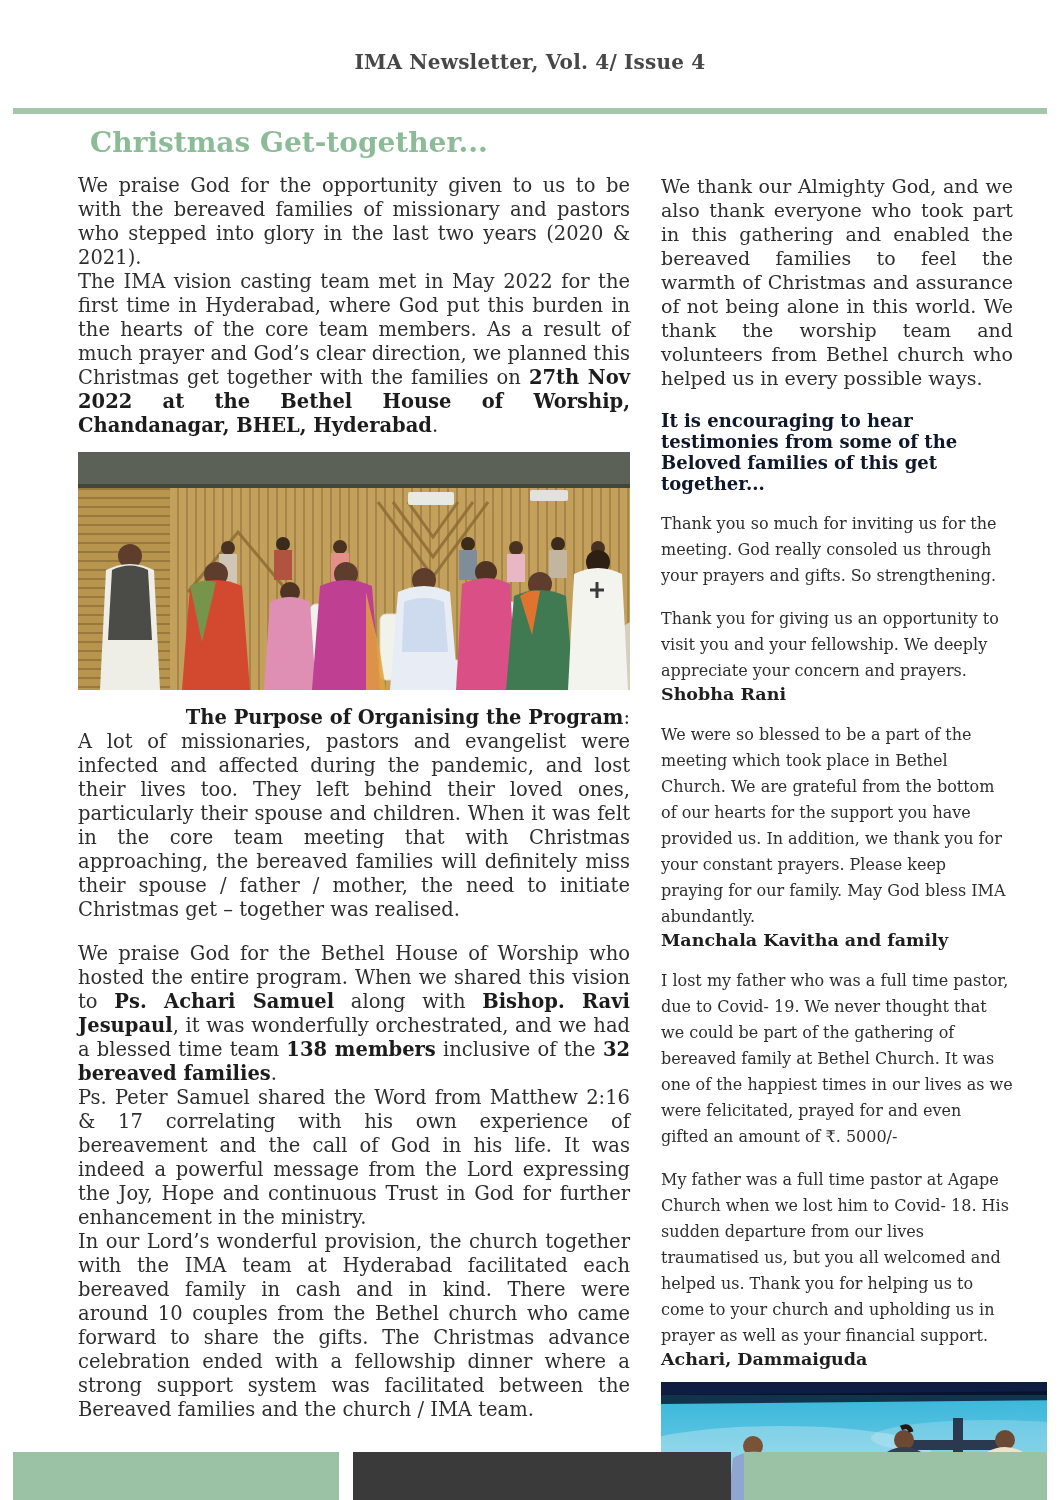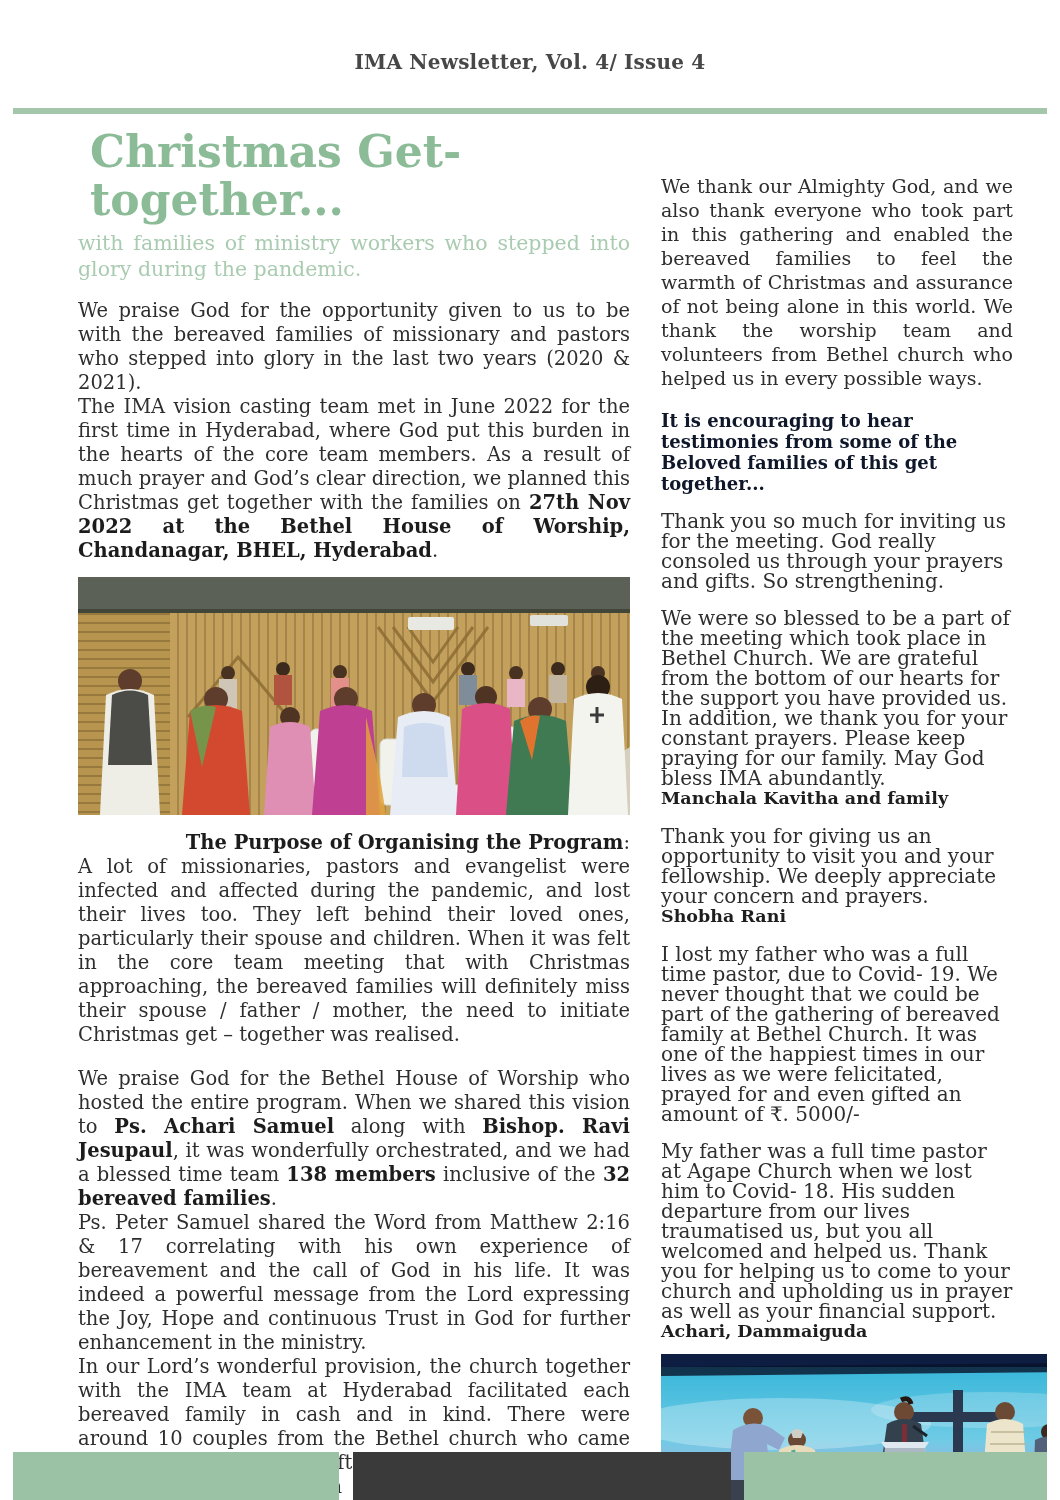--- a/index.html
+++ b/index.html
@@ -7,35 +7,35 @@
   body { font-family: "DejaVu Serif", "Liberation Serif", serif; color:#2e2e2e; }
   .page { position:relative; width:1034px; height:1500px; background:#ffffff; overflow:hidden; margin:0 auto; }
 
   .nl-header { padding-top:50px; text-align:center; font-weight:bold; font-size:20px; color:#474747; letter-spacing:0.2px; }
   .green-rule { margin-top:34px; height:6px; background:#a4c7ab; width:100%; }
 
   .content { display:flex; padding:0 58px 0 65px; }
   .col-left { width:552px; flex:0 0 552px; }
   .col-right { flex:1 1 auto; margin-left:31px; padding-top:60px; }
 
-  .article-title { margin:14px 0 0 12px; font-size:44px; line-height:1.08; font-weight:bold; color:#8cbc97; }
+  .article-title { margin:14px 0 0 12px; font-size:28px; line-height:1.08; font-weight:bold; color:#8cbc97; }
   .article-subtitle { margin-top:7px; font-size:20.5px; line-height:1.28; color:#a9cbb0; text-align:justify; }
 
   .col-left p.body { margin:0; font-size:19.5px; line-height:24px; text-align:justify; }
   .mt16 { margin-top:16px !important;text-align:right; }
   .mt20 { margin-top:20px !important; }
   .purpose-head { margin:0; font-size:19.5px; line-height:24px; }
 
   .photo-frame { margin-top:14px; line-height:0; }
   .photo-frame svg { display:block; }
 
   .col-right p.body-r { margin:0; font-size:19px; line-height:24px; text-align:justify; }
   .testimony-heading { margin-top:20px; font-size:18px; line-height:21px; font-weight:bold; color:#0f172a; }
   .t-block { margin-top:17px; }
-  .t-text { margin:0; font-size:20px; line-height:20px; }
+  .t-text { margin:0; font-size:16px; line-height:26px; }
   .t-author { margin:0; font-size:17.5px; line-height:21px; font-weight:bold; color:#1e1e1e; }
 
   .stage-photo-wrap { margin-top:12px; margin-right:-62px; line-height:0; }
   .stage-caption { margin-top:5px; margin-right:-62px; text-align:center; font-weight:bold; font-size:19px; color:#1f1f1f; line-height:24px; }
 
   .footer { position:absolute; left:0; bottom:0; width:1060px; height:48px; }
   .footer .blk { position:absolute; bottom:0; height:48px; }
   .f-green-left  { left:0;   width:326px; background:#9bc2a5; }
   .f-dark        { left:340px; width:378px; height:48px; background:#3a3a3a; }
   .f-green-right { left:731px; width:329px; background:#9bc2a5; }
@@ -47,24 +47,23 @@
 
 <div class="page">
 
   <div class="nl-header">IMA Newsletter, Vol. 4/ Issue 4</div>
   <div class="green-rule"></div>
 
   <div class="content">
 
     <div class="col-left">
       <h1 class="article-title">Christmas Get-together...</h1>
-      <div class="article-subtitle">with families of ministry workers who stepped into glory during the pandemic.</div>
 
       <p class="body mt16">We praise God for the opportunity given to us to be with the bereaved families of missionary and pastors who stepped into glory in the last two years (2020 &amp; 2021).</p>
-      <p class="body"><span>The IMA vision casting team met in June 2022 for the first time in Hyderabad, where God put this burden in the hearts of the core team members. As a result of much prayer and God’s clear direction, we planned this Christmas get together with the families on </span><b>27th Nov 2022 at the Bethel House of Worship, Chandanagar, BHEL, Hyderabad</b><span>.</span></p>
+      <p class="body"><span>The IMA vision casting team met in May 2022 for the first time in Hyderabad, where God put this burden in the hearts of the core team members. As a result of much prayer and God’s clear direction, we planned this Christmas get together with the families on </span><b>27th Nov 2022 at the Bethel House of Worship, Chandanagar, BHEL, Hyderabad</b><span>.</span></p>
 
       <div class="photo-frame">
         <svg width="552" height="238" viewBox="0 0 552 238">
           <defs>
             <pattern id="vslats" width="9" height="12" patternUnits="userSpaceOnUse">
               <rect width="9" height="12" fill="#c3a05c"></rect>
               <rect width="2" height="12" fill="#a5854a"></rect>
             </pattern>
             <pattern id="hslats" width="12" height="9" patternUnits="userSpaceOnUse">
               <rect width="12" height="9" fill="#b8954f"></rect>
@@ -148,27 +147,27 @@
     <div class="col-right">
       <p class="body-r">We thank our Almighty God, and we also thank everyone who took part in this gathering and enabled the bereaved families to feel the warmth of Christmas and assurance of not being alone in this world. We thank the worship team and volunteers from Bethel church who helped us in every possible ways.</p>
 
       <div class="testimony-heading">It is encouraging to hear testimonies from some of the Beloved families of this get together...</div>
 
       <div class="t-block">
         <p class="t-text">Thank you so much for inviting us for the meeting. God really consoled us through your prayers and gifts. So strengthening.</p>
       </div>
 
       <div class="t-block">
+        <p class="t-text">Thank you for giving us an opportunity to visit you and your fellowship. We deeply appreciate your concern and prayers.</p>
+        <p class="t-author">Shobha Rani</p>
+      </div>
+
+      <div class="t-block">
         <p class="t-text">We were so blessed to be a part of the meeting which took place in Bethel Church. We are grateful from the bottom of our hearts for the support you have provided us. In addition, we thank you for your constant prayers. Please keep praying for our family. May God bless IMA abundantly.</p>
         <p class="t-author">Manchala Kavitha and family</p>
-      </div>
-
-      <div class="t-block">
-        <p class="t-text">Thank you for giving us an opportunity to visit you and your fellowship. We deeply appreciate your concern and prayers.</p>
-        <p class="t-author">Shobha Rani</p>
       </div>
 
       <div class="t-block">
         <p class="t-text">I lost my father who was a full time pastor, due to Covid- 19. We never thought that we could be part of the gathering of bereaved family at Bethel Church. It was one of the happiest times in our lives as we were felicitated, prayed for and even gifted an amount of ₹. 5000/-</p>
       </div>
 
       <div class="t-block">
         <p class="t-text">My father was a full time pastor at Agape Church when we lost him to Covid- 18. His sudden departure from our lives traumatised us, but you all welcomed and helped us. Thank you for helping us to come to your church and upholding us in prayer as well as your financial support.</p>
         <p class="t-author">Achari, Dammaiguda</p>
       </div>

